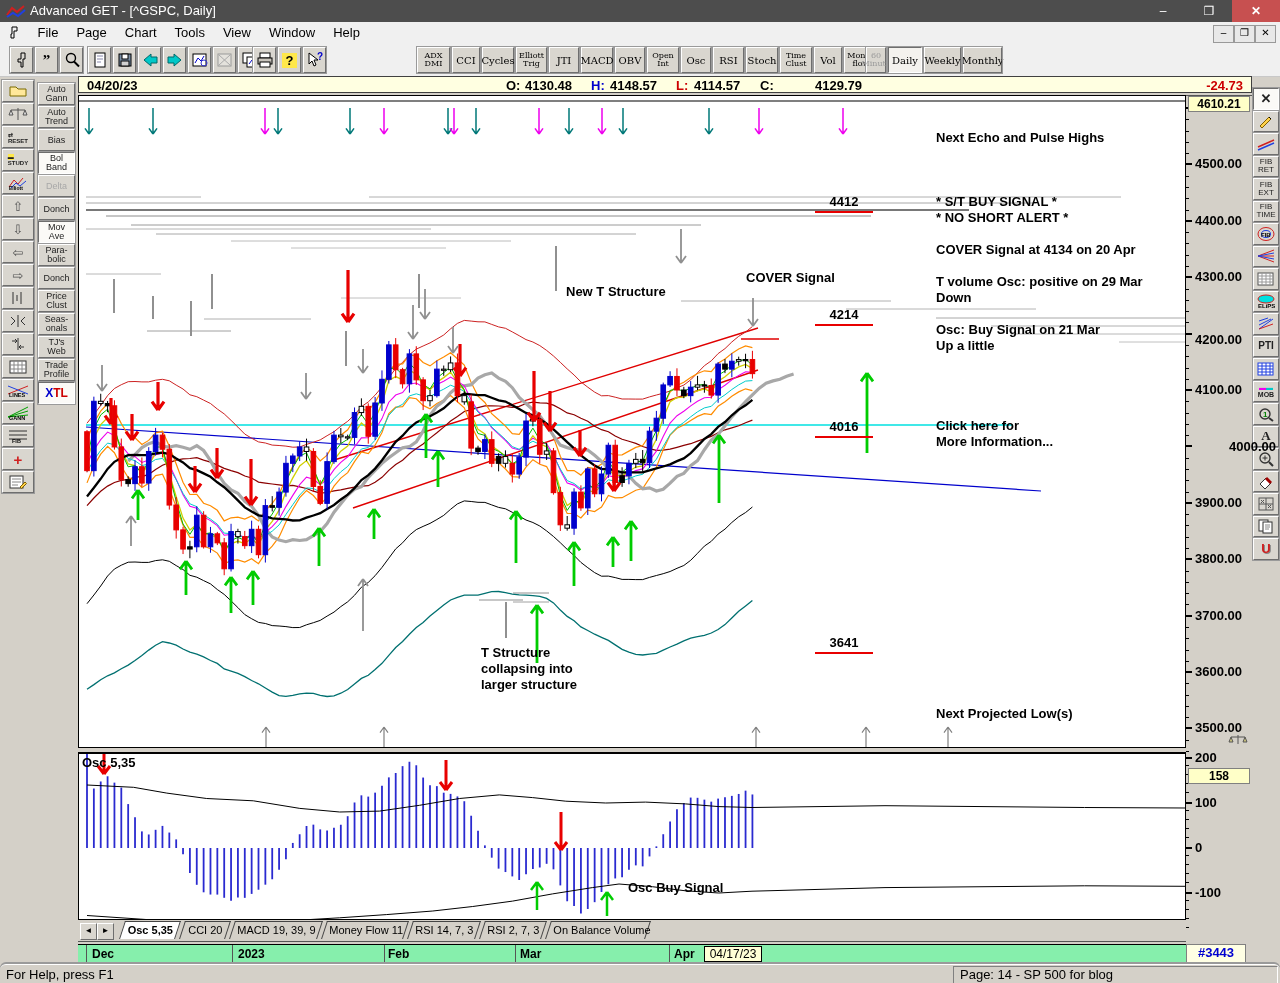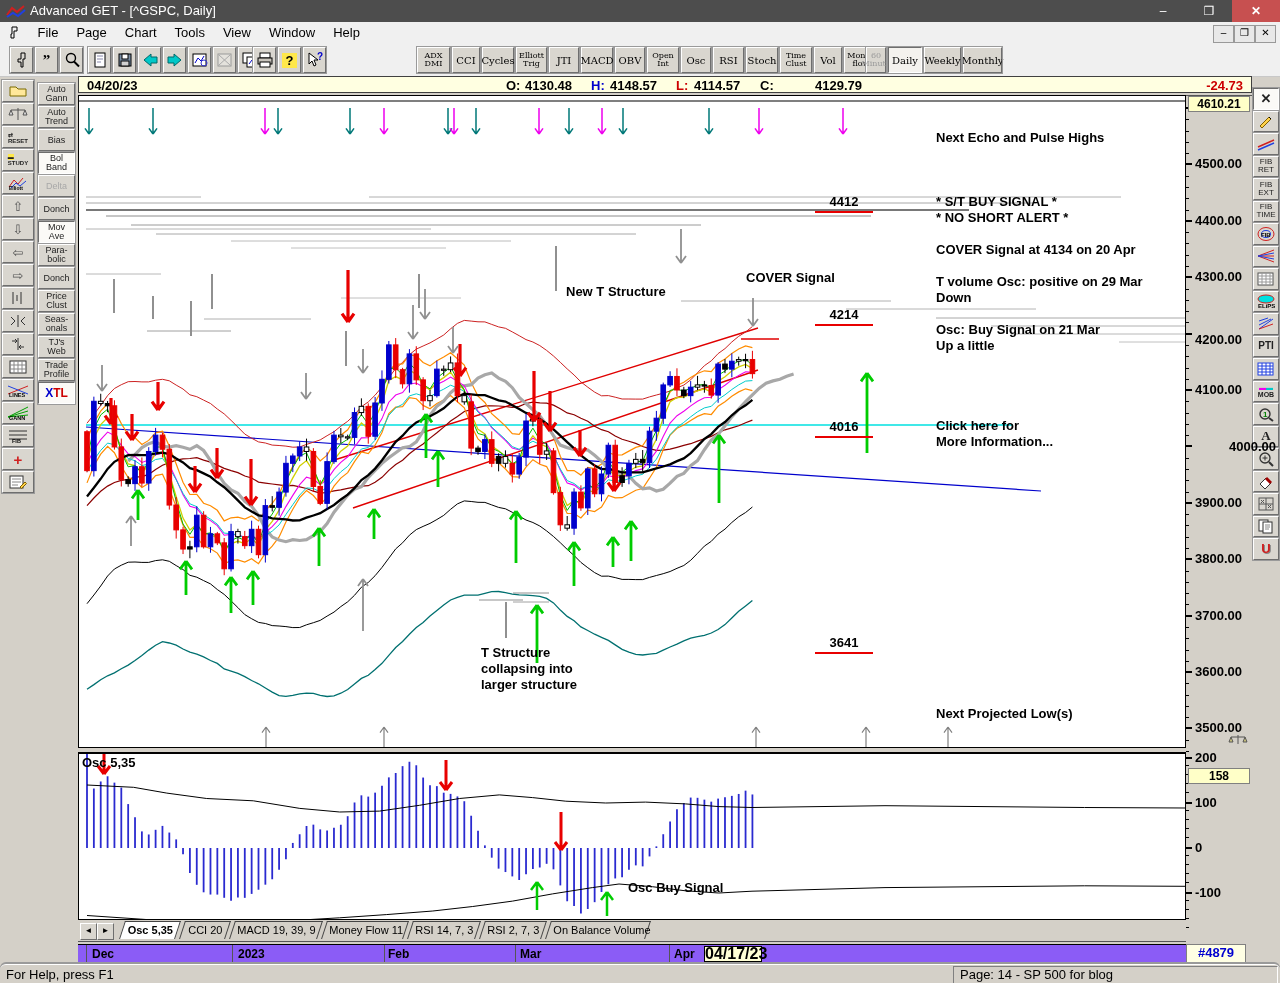--- a/index.html
+++ b/index.html
@@ -57,25 +57,25 @@
   .osclabel{position:absolute;left:82px;top:755px;font-size:13px;font-weight:bold;z-index:5;}
   
   .tabbar{position:absolute;left:78px;top:920px;width:1108px;height:21px;background:#d4d0c8;border-bottom:1px solid #555;}
   .tscroll{position:absolute;top:3px;width:15px;height:15px;background:#d9d6cf;border:1px solid;border-color:#fff #6e6e6e #6e6e6e #fff;
            font-size:8px;text-align:center;line-height:14px;}
   .tab{position:absolute;top:1px;height:18px;background:#d4d0c8;border:1px solid #444;border-bottom:none;
        transform:skewX(-18deg);box-sizing:border-box;}
   .tab .tlabel{display:block;transform:skewX(18deg);font-size:11px;padding:2px 4px 0 4px;white-space:nowrap;text-align:center;}
   .tab.active{background:#fff;z-index:3;font-weight:bold;}
   
-  .datebar{position:absolute;left:78px;top:944px;width:1108px;height:28px;background:#8b5cf6;border-top:1px solid #000;box-sizing:border-box;}
+  .datebar{position:absolute;left:78px;top:944px;width:1108px;height:28px;background:#86efac;border-top:1px solid #000;box-sizing:border-box;}
   .dlabel{position:absolute;top:2px;font-size:12px;font-weight:bold;}
   .dsep{position:absolute;top:0;width:1px;height:17px;background:#555;}
   .datebox{position:absolute;top:1px;width:56px;height:14px;background:#ffffd6;border:1px solid #000;
-           font-size:16px;font-weight:bold;text-align:center;line-height:14px;}
+           font-size:12px;font-weight:normal;text-align:center;line-height:14px;}
   .barnum{position:absolute;left:1186px;top:944px;width:58px;height:17px;background:#ffffe4;border:1px solid #808080;
           color:#0000d0;font-size:13px;font-weight:bold;text-align:center;line-height:16px;}
   .statusbar{position:absolute;left:0;top:964px;width:1280px;height:19px;background:#d4d0c8;border-top:1px solid #fff;
              box-shadow:0 -2px 0 #9a9a9a;font-size:13px;border-radius:6px;}
   .statusbar .help{position:absolute;left:6px;top:2px;}
   .statusbar .pagepanel{position:absolute;left:953px;top:1px;right:2px;height:16px;border:1px solid;
                         border-color:#808080 #fff #fff #808080;padding-left:6px;font-size:13px;}
   svg text{font-family:"Liberation Sans",sans-serif;}
 </style>
 </head>
@@ -1067,19 +1067,19 @@
       <div class="dsep" style="left: 306px;"></div>
       <div class="dsep" style="left: 437px;"></div>
       <div class="dsep" style="left: 591px;"></div>
       <div class="dlabel" style="left: 14px;">Dec</div>
       <div class="dlabel" style="left: 160px;">2023</div>
       <div class="dlabel" style="left: 310px;">Feb</div>
       <div class="dlabel" style="left: 442px;">Mar</div>
       <div class="dlabel" style="left: 596px;">Apr</div>
       <div class="datebox" style="left: 626px;">04/17/23</div>
     </div>
-  <div class="barnum">#4879</div>
+  <div class="barnum">#3443</div>
 
   <div class="statusbar">
     <span class="help">For Help, press F1</span>
     <span class="pagepanel">Page: 14 - SP 500 for blog</span>
   </div>
 </div>
 
 </body></html>

